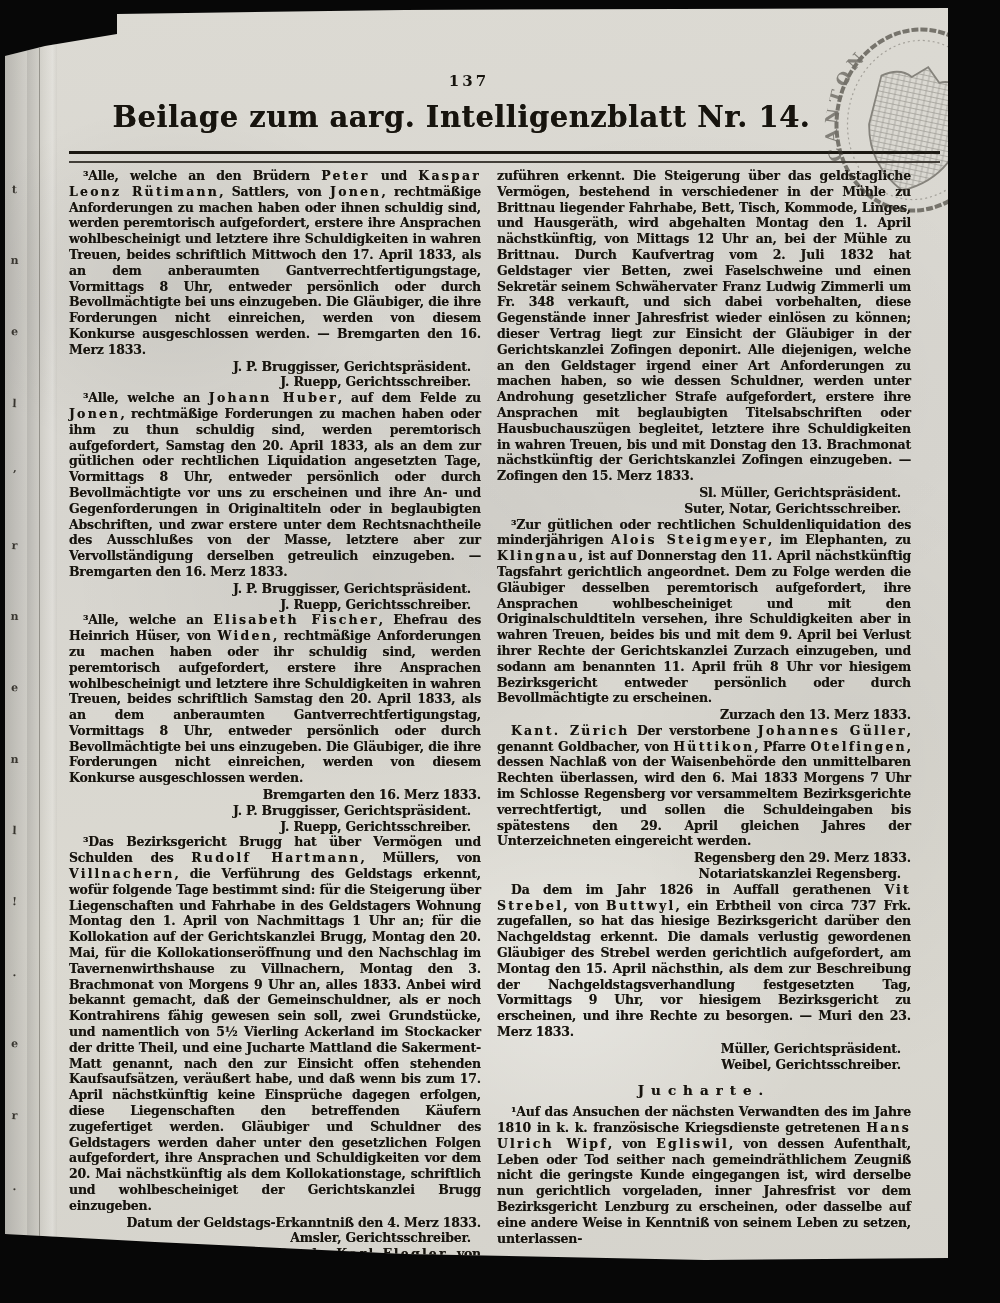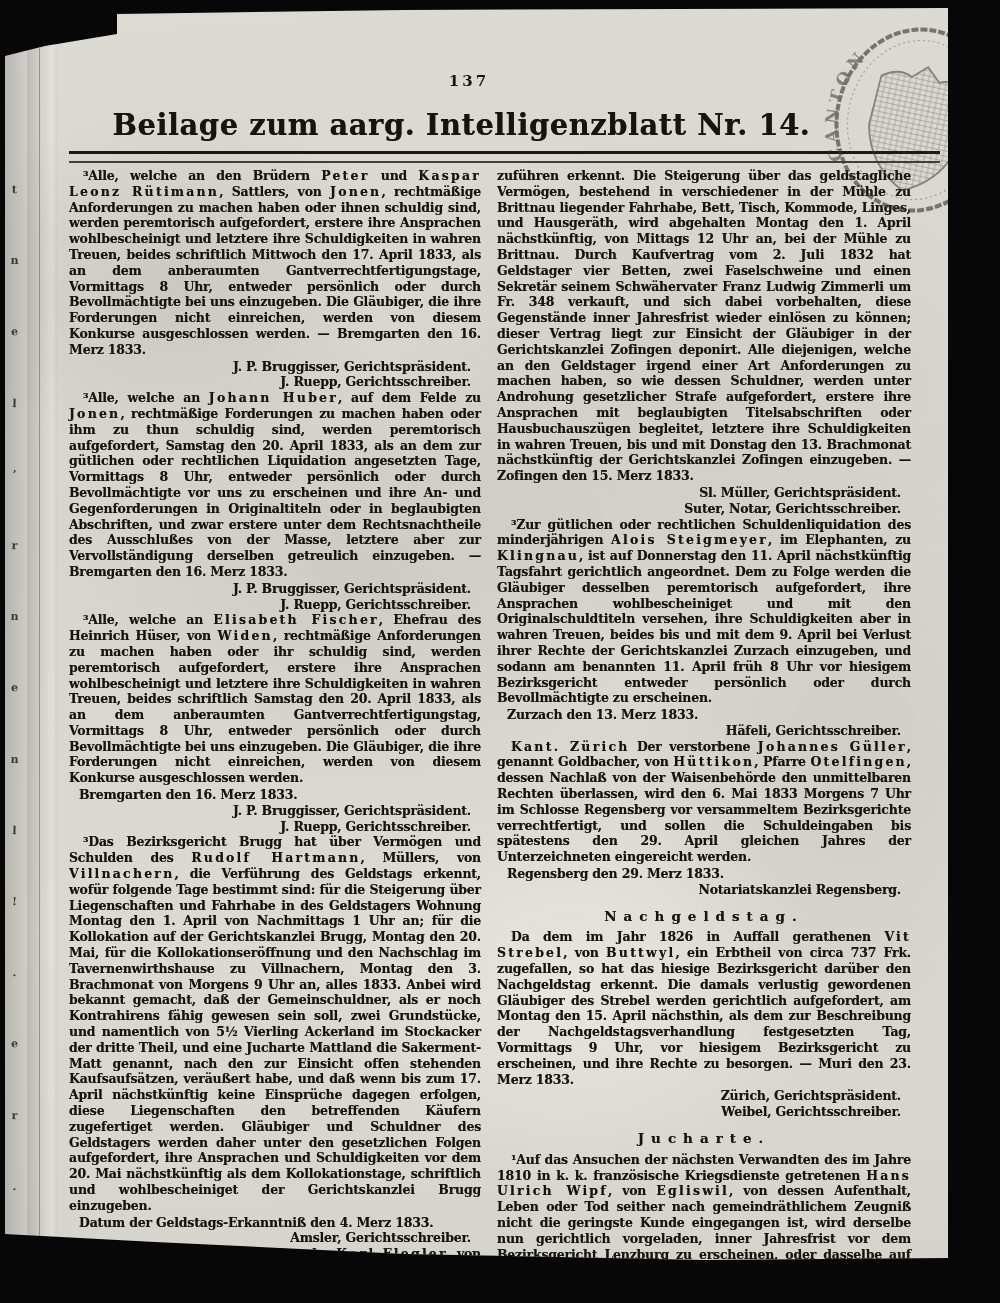--- a/index.html
+++ b/index.html
@@ -26,36 +26,36 @@
   .gutter{position:absolute;left:22px;top:0;bottom:0;width:30px;
     background:linear-gradient(90deg,rgba(0,0,0,0.14),rgba(0,0,0,0.02) 55%,rgba(255,255,255,0.18) 85%,rgba(0,0,0,0.03));}
   .gutter-line{position:absolute;left:34px;top:40px;bottom:20px;width:1px;background:rgba(40,36,30,0.35);}
   .fragments{position:absolute;left:2px;top:175px;height:1010px;width:15px;
     display:flex;flex-direction:column;justify-content:space-between;
     font-size:11px;font-weight:bold;color:#201d17;opacity:.85;text-align:center;}
   .fragments span{display:block;transform:rotate(2deg);}
 
   .pagenum{position:absolute;left:0;right:15px;top:64px;text-align:center;
     font-size:15px;letter-spacing:3px;font-weight:bold;}
-  .masthead{position:absolute;left:0;right:30px;top:100px;text-align:center;
+  .masthead{position:absolute;left:0;right:30px;top:92px;text-align:center;
     font-size:29px;font-weight:bold;letter-spacing:0.5px;
     text-shadow:0 0 0.6px rgba(23,20,14,0.7);}
   .rule{position:absolute;left:64px;right:8px;top:143px;height:7px;
     border-top:3px solid #1b1812;border-bottom:2px solid rgba(27,24,18,0.8);}
 
   .col{position:absolute;top:160px;font-size:12.5px;line-height:15.8px;
     text-align:justify;font-weight:700;letter-spacing:-0.2px;
     text-shadow:0 0 0.5px rgba(23,20,14,0.55);}
   .col-left{left:64px;width:412px;}
   .col-right{left:492px;width:414px;}
   .para{margin:0 0 1px 0;text-indent:14px;}
   .para.cont{text-indent:0;}
   .gesperrt{letter-spacing:2.2px;}
   .sig{text-align:right;padding-right:10px;}
-  .dateline{text-align:left;padding-left:10px;}
+  .dateline{text-align:right;padding-left:10px;}
   .sec-heading{text-align:center;letter-spacing:7px;margin:11px 0 5px 0;font-size:13.5px;}
 
   .stamp{position:absolute;left:822px;top:14px;width:180px;height:196px;
     transform:rotate(12deg);opacity:0.62;}
 </style>
 </head>
 <body>
 
 <div class="paper">
 
@@ -99,27 +99,25 @@
       <div class="dateline">Datum der Geldstags-Erkanntniß den 4. Merz 1833.</div>
       <div class="sig">Amsler, Gerichtsschreiber.</div>
       <p class="para">³Ueber Vermögen und Schulden des <span class="gesperrt">Karl Flegler</span>, von <span class="gesperrt">Großzimmern</span>, Großherzogthums Hessen, gws. Lehenmüller zu <span class="gesperrt">Brittnau</span>, dermal wohnhaft in Zofingen, hat das Bezirksgericht Zofingen den Geldstag als unvermeidlich aus-</p>
     </div>
   <div class="col col-right">
       <p class="para cont">zuführen erkennt. Die Steigerung über das geldstagliche Vermögen, bestehend in verschiedener in der Mühle zu Brittnau liegender Fahrhabe, Bett, Tisch, Kommode, Linges, und Hausgeräth, wird abgehalten Montag den 1. April nächstkünftig, von Mittags 12 Uhr an, bei der Mühle zu Brittnau. Durch Kaufvertrag vom 2. Juli 1832 hat Geldstager vier Betten, zwei Faselschweine und einen Sekretär seinem Schwähervater Franz Ludwig Zimmerli um Fr. 348 verkauft, und sich dabei vorbehalten, diese Gegenstände inner Jahresfrist wieder einlösen zu können; dieser Vertrag liegt zur Einsicht der Gläubiger in der Gerichtskanzlei Zofingen deponirt. Alle diejenigen, welche an den Geldstager irgend einer Art Anforderungen zu machen haben, so wie dessen Schuldner, werden unter Androhung gesetzlicher Strafe aufgefordert, erstere ihre Ansprachen mit beglaubigten Titelsabschriften oder Hausbuchauszügen begleitet, letztere ihre Schuldigkeiten in wahren Treuen, bis und mit Donstag den 13. Brachmonat nächstkünftig der Gerichtskanzlei Zofingen einzugeben. — Zofingen den 15. Merz 1833.</p>
       <div class="sig">Sl. Müller, Gerichtspräsident.</div>
       <div class="sig">Suter, Notar, Gerichtsschreiber.</div>
       <p class="para">³Zur gütlichen oder rechtlichen Schuldenliquidation des minderjährigen <span class="gesperrt">Alois Steigmeyer</span>, im Elephanten, zu <span class="gesperrt">Klingnau</span>, ist auf Donnerstag den 11. April nächstkünftig Tagsfahrt gerichtlich angeordnet. Dem zu Folge werden die Gläubiger desselben peremtorisch aufgefordert, ihre Ansprachen wohlbescheiniget und mit den Originalschuldtiteln versehen, ihre Schuldigkeiten aber in wahren Treuen, beides bis und mit dem 9. April bei Verlust ihrer Rechte der Gerichtskanzlei Zurzach einzugeben, und sodann am benannten 11. April früh 8 Uhr vor hiesigem Bezirksgericht entweder persönlich oder durch Bevollmächtigte zu erscheinen.</p>
       <div class="dateline">Zurzach den 13. Merz 1833.</div>
-      <div class="sig">Häfeli, Gerichtsschreiber.</div>
       <p class="para"><span class="gesperrt">Kant. Zürich</span> Der verstorbene <span class="gesperrt">Johannes Güller</span>, genannt Goldbacher, von <span class="gesperrt">Hüttikon</span>, Pfarre <span class="gesperrt">Otelfingen</span>, dessen Nachlaß von der Waisenbehörde den unmittelbaren Rechten überlassen, wird den 6. Mai 1833 Morgens 7 Uhr im Schlosse Regensberg vor versammeltem Bezirksgerichte verrechtfertigt, und sollen die Schuldeingaben bis spätestens den 29. April gleichen Jahres der Unterzeichneten eingereicht werden.</p>
       <div class="dateline">Regensberg den 29. Merz 1833.</div>
       <div class="sig">Notariatskanzlei Regensberg.</div>
-      <div class="sec-heading">Nachgeldstag.</div>
       <p class="para">Da dem im Jahr 1826 in Auffall gerathenen <span class="gesperrt">Vit Strebel</span>, von <span class="gesperrt">Buttwyl</span>, ein Erbtheil von circa 737 Frk. zugefallen, so hat das hiesige Bezirksgericht darüber den Nachgeldstag erkennt. Die damals verlustig gewordenen Gläubiger des Strebel werden gerichtlich aufgefordert, am Montag den 15. April nächsthin, als dem zur Beschreibung der Nachgeldstagsverhandlung festgesetzten Tag, Vormittags 9 Uhr, vor hiesigem Bezirksgericht zu erscheinen, und ihre Rechte zu besorgen. — Muri den 23. Merz 1833.</p>
-      <div class="sig">Zürich, Gerichtspräsident.</div>
+      <div class="sig">Müller, Gerichtspräsident.</div>
       <div class="sig">Weibel, Gerichtsschreiber.</div>
       <div class="sec-heading">Jucharte.</div>
       <p class="para">¹Auf das Ansuchen der nächsten Verwandten des im Jahre 1810 in k. k. französische Kriegsdienste getretenen <span class="gesperrt">Hans Ulrich Wipf</span>, von <span class="gesperrt">Egliswil</span>, von dessen Aufenthalt, Leben oder Tod seither nach gemeindräthlichem Zeugniß nicht die geringste Kunde eingegangen ist, wird derselbe nun gerichtlich vorgeladen, inner Jahresfrist vor dem Bezirksgericht Lenzburg zu erscheinen, oder dasselbe auf eine andere Weise in Kenntniß von seinem Leben zu setzen, unterlassen-</p>
     </div>
 
   <svg class="stamp" viewBox="0 0 180 196">
     <defs>
       <pattern id="hatch" width="6" height="5" patternUnits="userSpaceOnUse">
         <path d="M0 2.5 H6 M3 0 V5" stroke="#3a372f" stroke-width="0.7" opacity="0.75"></path>
       </pattern>

